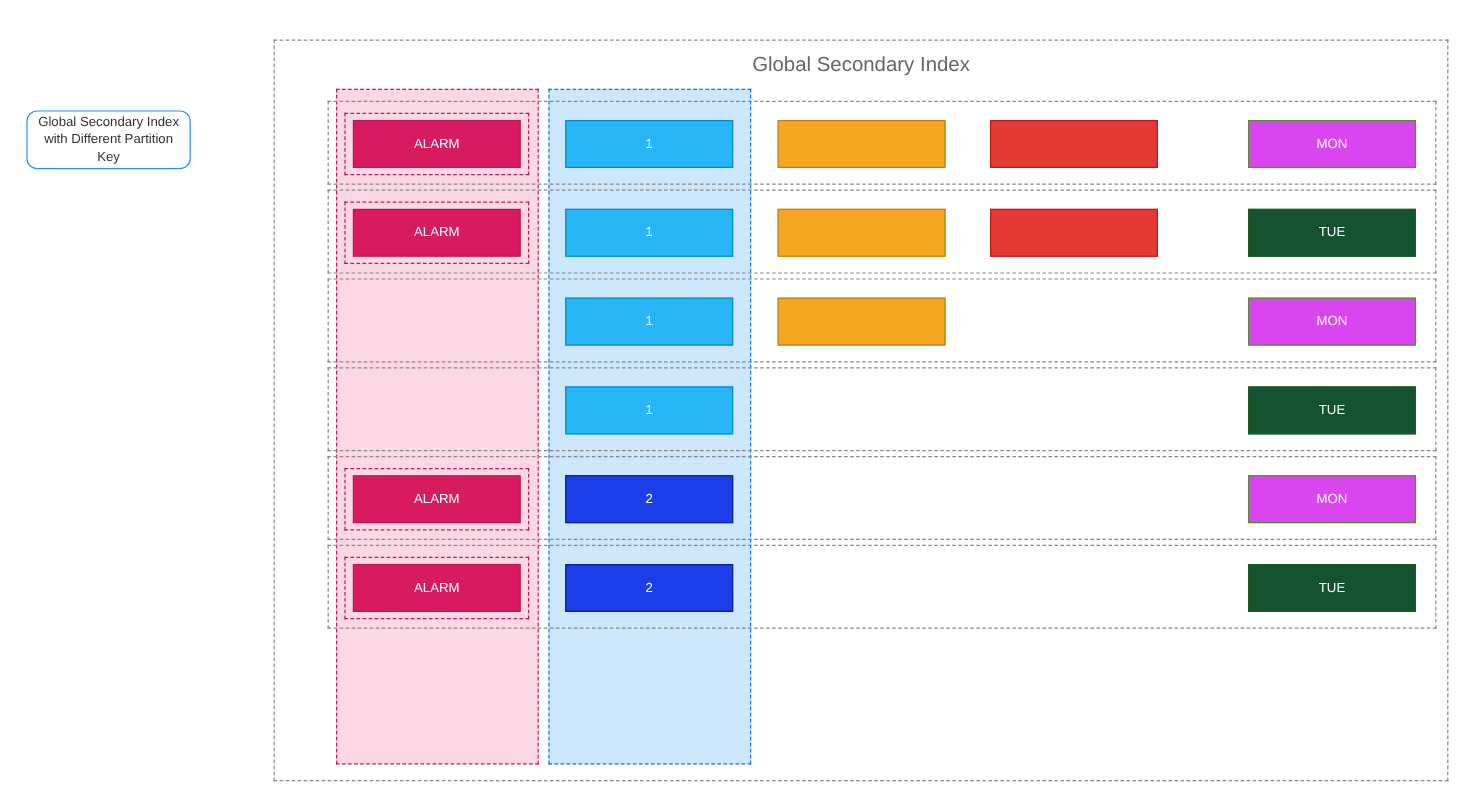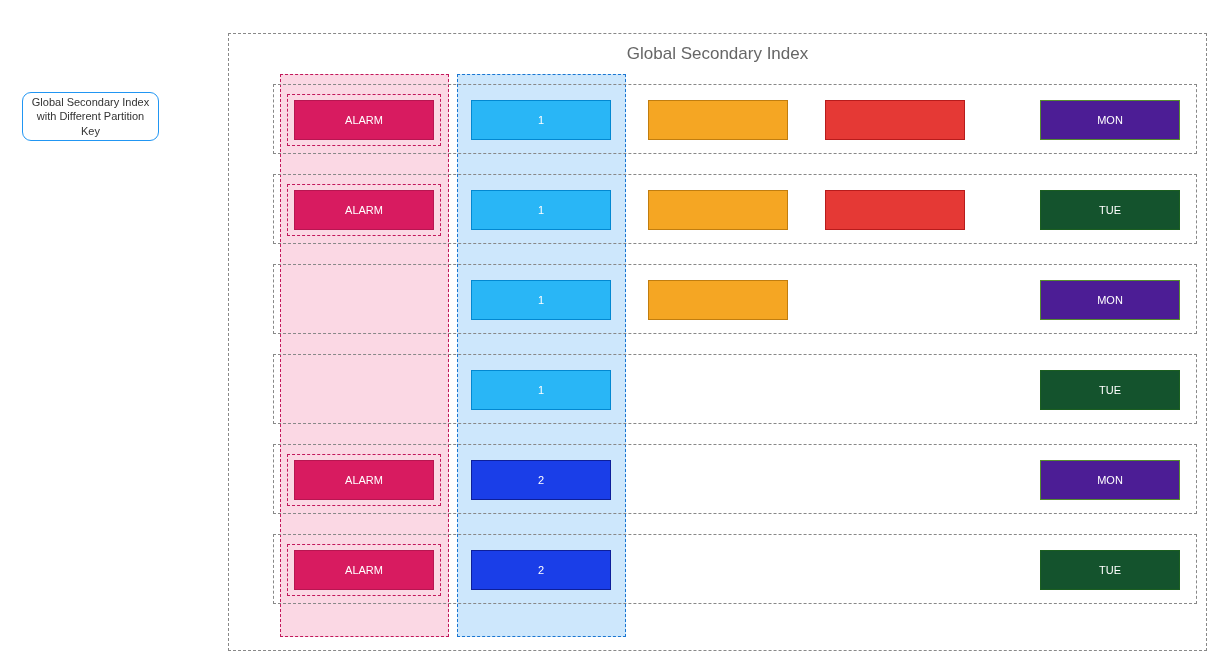--- a/index.html
+++ b/index.html
@@ -68,21 +68,21 @@
       left: 44px;
       top: 50px;
       width: 924px;
     }
     .row {
       width: 924px;
       height: 70px;
       border: 1px dashed #888;
       background: rgba(255,255,255,0.0);
       position: relative;
-      margin-bottom: 20px;
+      margin-bottom: 4px;
     }
     .cell {
       position: absolute;
       top: 15px;
       height: 40px;
       width: 140px;
       display: flex;
       align-items: center;
       justify-content: center;
       color: #fff;
@@ -102,21 +102,21 @@
     .c1 { left: 20px; }
     .c2 { left: 197px; }
     .c3 { left: 374px; }
     .c4 { left: 551px; }
     .c5 { left: 766px; }
     .magenta { background: #d81b60; }
     .blue-light { background: #29b6f6; border-color:#0288d1; }
     .blue-dark { background: #1a3ee8; border-color:#0d1f9a; }
     .orange { background: #f5a623; border-color:#c17d0f; }
     .red { background: #e53935; border-color:#b71c1c; }
-    .green-light { background: #4c1d95; border-color:#558b2f; }
+    .green-light { background: #d946ef; border-color:#558b2f; }
     .green-dark { background: #14532d; border-color:#1b5e20; }
   </style>
 </head>
 <body>
 
 <div class="caption-box">
   <span>Global Secondary Index with Different Partition Key</span>
 </div>
 
 <div class="outer-container">

